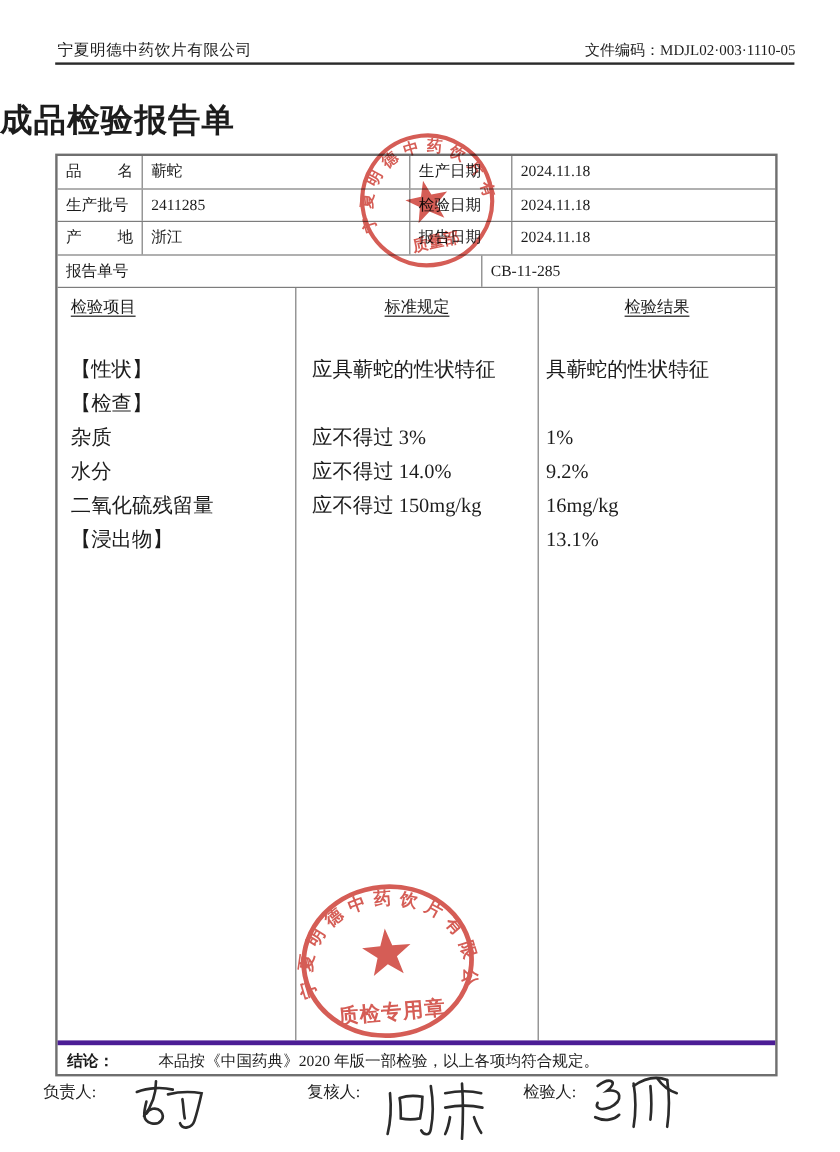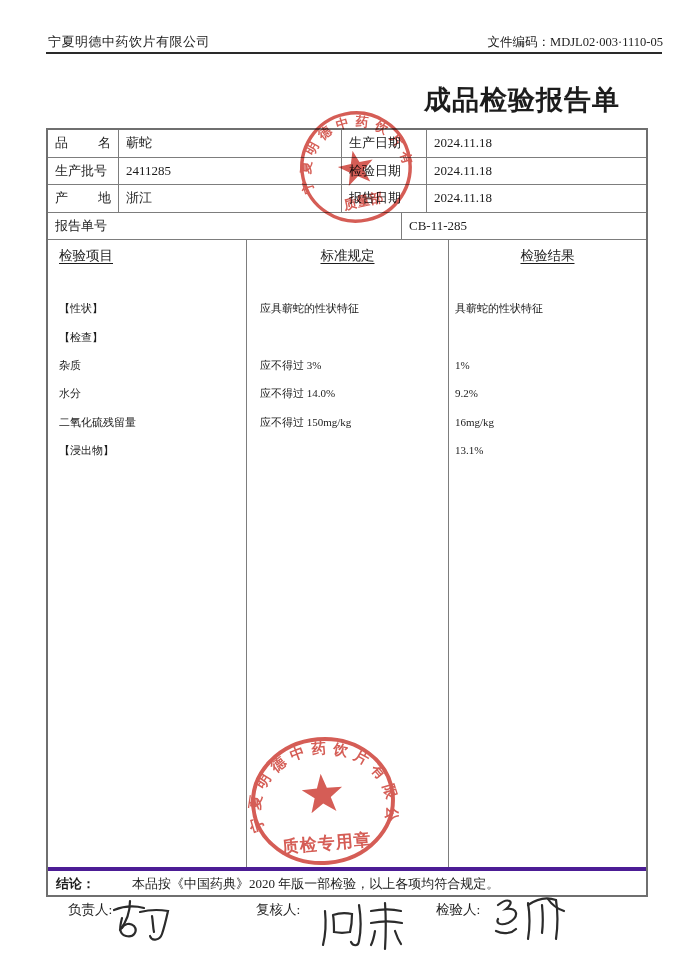--- a/index.html
+++ b/index.html
@@ -4,53 +4,53 @@
 <style>
   html,body{margin:0;padding:0;}
   body{width:700px;height:960px;background:#ffffff;position:relative;overflow:hidden;
        font-family:"Liberation Serif","DejaVu Serif",serif;color:#1c1c1c;}
   .abs{position:absolute;}
 
   
   .hdr-company{left:48px;top:33px;font-size:13px;letter-spacing:.5px;}
   .hdr-code{right:37px;top:34px;font-size:12.5px;}
   .hdr-rule{left:46px;top:52px;width:616px;height:0;border-top:2px solid #2a2a2a;}
-  .doc-title{left:0;top:82px;width:600px;text-align:right;font-size:27px;font-weight:bold;letter-spacing:1px;padding-left:20px;}
+  .doc-title{left:0;top:82px;width:600px;text-align:left;font-size:27px;font-weight:bold;letter-spacing:1px;}
 
   
   .doc-table{left:46px;top:128px;width:602px;height:769px;border:2px solid #6f6f6f;box-sizing:border-box;}
   .info-row{display:flex;height:27.6px;border-bottom:1px solid #7d7d7d;box-sizing:border-box;}
   .cell{box-sizing:border-box;border-right:1px solid #7d7d7d;display:flex;align-items:center;
         font-size:13px;padding:0 7px;white-space:nowrap;overflow:hidden;}
   .cell:last-child{border-right:none;}
   .w-l1{width:71px;}  .w-v1{width:223px;} .w-l2{width:85px;} .w-v2{flex:1;}
   .w-rl{width:354px;} .w-rv{flex:1;}
   .jst{display:block;line-height:26.6px;text-align:justify;text-align-last:justify;}
 
   
   .detail{position:relative;display:flex;height:631px;border-bottom:4px solid #4c1d95;box-sizing:border-box;}
   .dcol{position:relative;box-sizing:border-box;border-right:1px solid #7d7d7d;}
   .dcol:last-child{border-right:none;}
   .dc1{width:199px;} .dc2{width:202px;} .dc3{flex:1;text-decoration:underline;}
   .dt-head{position:absolute;top:7px;left:0;right:0;font-size:13.5px;text-align:center;}
   .dt-head span{text-decoration:underline;text-underline-offset:3px;}
   .dc1 .dt-head{text-align:left;padding-left:11px;}
   .dt-lines{position:absolute;top:54px;left:0;right:0;}
-  .dt-line{height:28.3px;line-height:28.3px;font-size:11px;white-space:nowrap;}
+  .dt-line{height:28.3px;line-height:28.3px;font-size:17px;white-space:nowrap;}
   .dc1 .dt-line{padding-left:11px;}
   .dc2 .dt-line{padding-left:13px;}
   .dc3 .dt-line{padding-left:6px;}
 
   
   .conclusion{height:26px;display:flex;align-items:center;font-size:13px;padding-left:8px;box-sizing:border-box;gap:33px;}
   .conclusion b{font-weight:bold;margin-right:4px;}
 
   
   .sig-label{top:901px;font-size:13.5px;}
-  .sig1{left:68px;text-align:right;} .sig2{left:256px;} .sig3{left:436px;}
+  .sig1{left:36px;text-align:right;} .sig2{left:256px;} .sig3{left:436px;}
   .sigsvg{pointer-events:none;}
   .sigsvg path{stroke:#2b2b2b;stroke-width:2.2;fill:none;stroke-linecap:round;}
 
   
   .stamp{pointer-events:none;opacity:.87;mix-blend-mode:multiply;}
   .stamp-round{left:297px;top:108px;transform:rotate(-12deg);}
   .stamp-oval{left:247px;top:733px;transform:rotate(-5deg);}
 </style>
 </head>
 <body>

